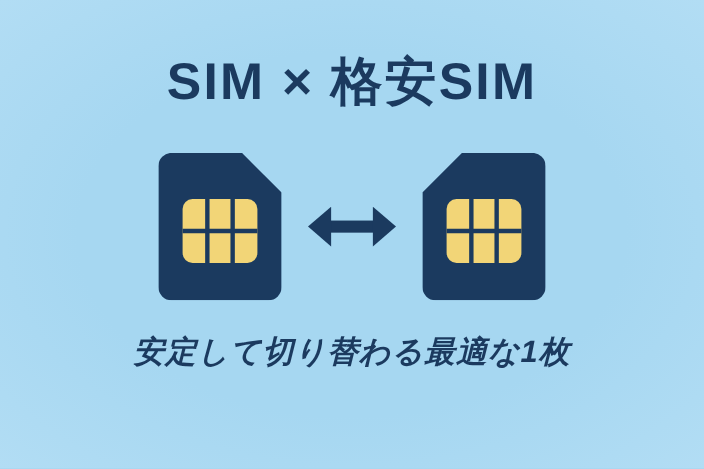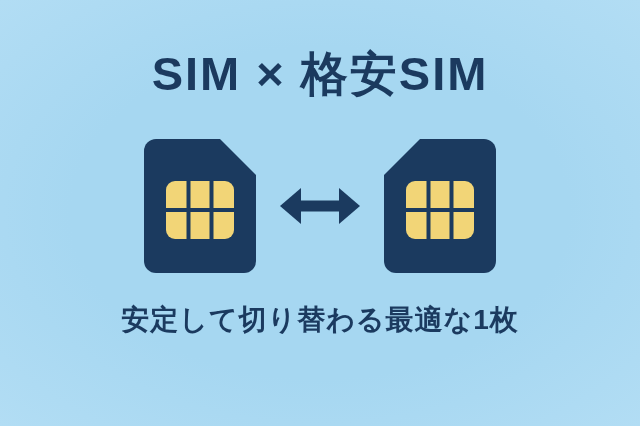--- a/index.html
+++ b/index.html
@@ -42,20 +42,21 @@
     display:block;
     margin:0 8px;
   }
   .subtitle{
     color:var(--navy);
     font-size:28px;
     font-weight:700;
     letter-spacing:1px;
     margin-top:28px;
     text-align:center;
+    font-style:italic;
   }
 </style>
 </head>
 <body>
 
 <div class="banner">
 
   <h1 class="title">SIM × 格安SIM</h1>
 
   <div class="sim-row">

